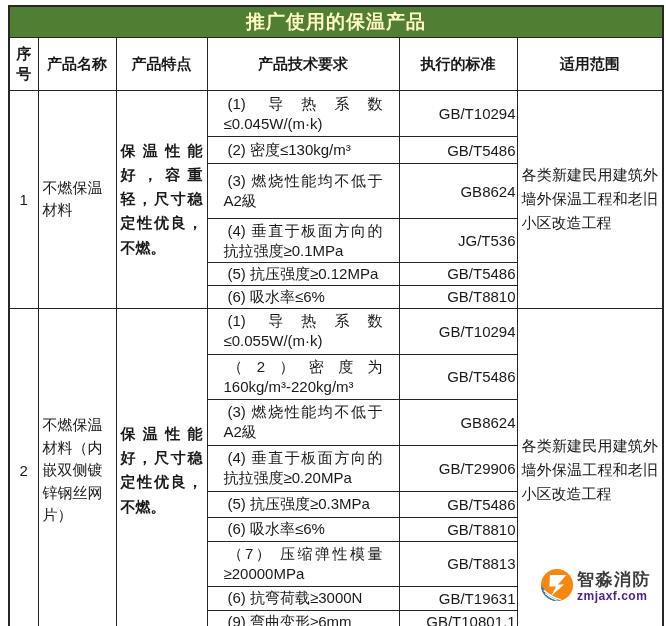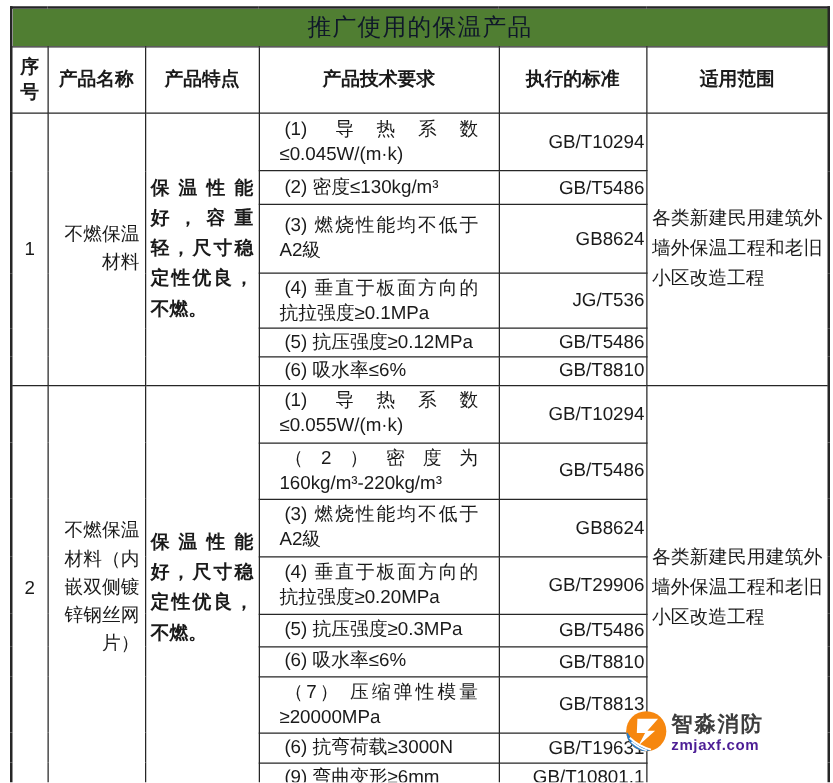--- a/index.html
+++ b/index.html
@@ -19,36 +19,36 @@
   }
   table.main td, table.main th{
     border:1px solid #262626;
     font-size:15px;
     overflow:hidden;
     vertical-align:middle;
   }
   table.main{border:2px solid #262626;}
   tr.title-row td{
     background:#507E32;
-    color:#0f172a;
+    color:#fef9c3;
     font-size:19px;
-    font-weight:normal;
+    font-weight:bold;
     text-align:center;
     letter-spacing:1px;
     height:28px;
   }
   tr.head-row th{
     font-weight:bold;
     text-align:center;
     height:52px;
     padding:0 1px;
     line-height:1.35;
   }
   td.no-cell{text-align:center;}
-  td.name-cell{padding:2px 4px;text-align:right;line-height:1.5;}
+  td.name-cell{padding:2px 4px;text-align:left;line-height:1.5;}
   td.feat-cell{
     padding:2px 4px;
     text-align:justify;
     text-justify:inter-character;
     line-height:1.62;
     font-weight:bold;
   }
   td.req-cell{
     padding:1px 16px;
     text-indent:4px;
@@ -58,21 +58,21 @@
   }
   td.std-cell{text-align:right;}
   td.scope-cell{
     padding:12px 4px;
     text-align:justify;
     text-justify:inter-character;
     line-height:1.6;
   }
   .watermark{
     position:absolute;
-    left:500px;top:568px;
+    left:540px;top:568px;
     display:flex;
     align-items:flex-start;
     gap:3px;
     background:transparent;
   }
   .wm-logo{flex:0 0 auto;}
   .wm-text{display:flex;flex-direction:column;line-height:1;}
   .wm-brand{
     font-size:17px;font-weight:bold;color:#3d3d3d;
     letter-spacing:1.5px;margin-top:3px;

